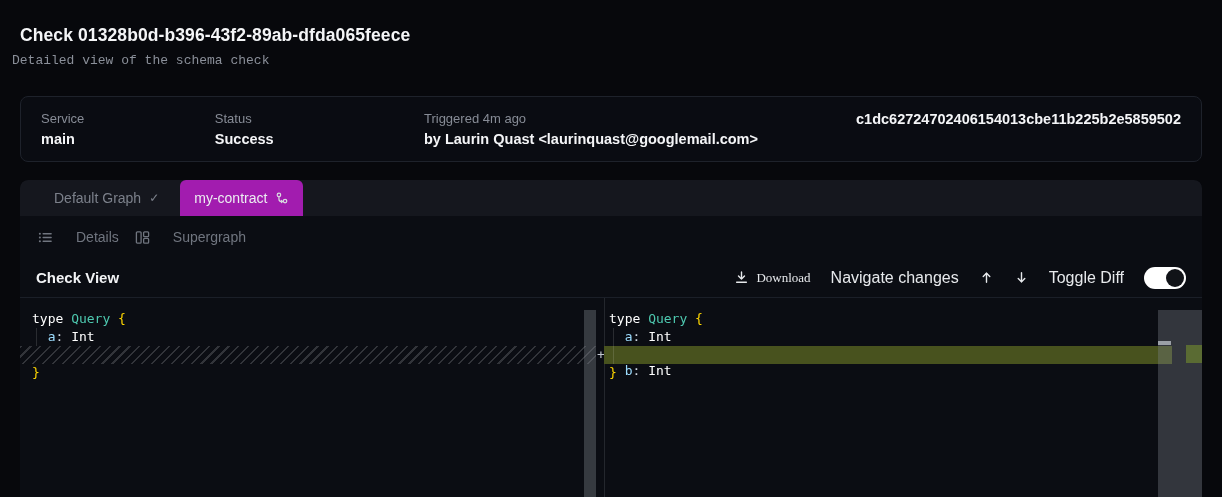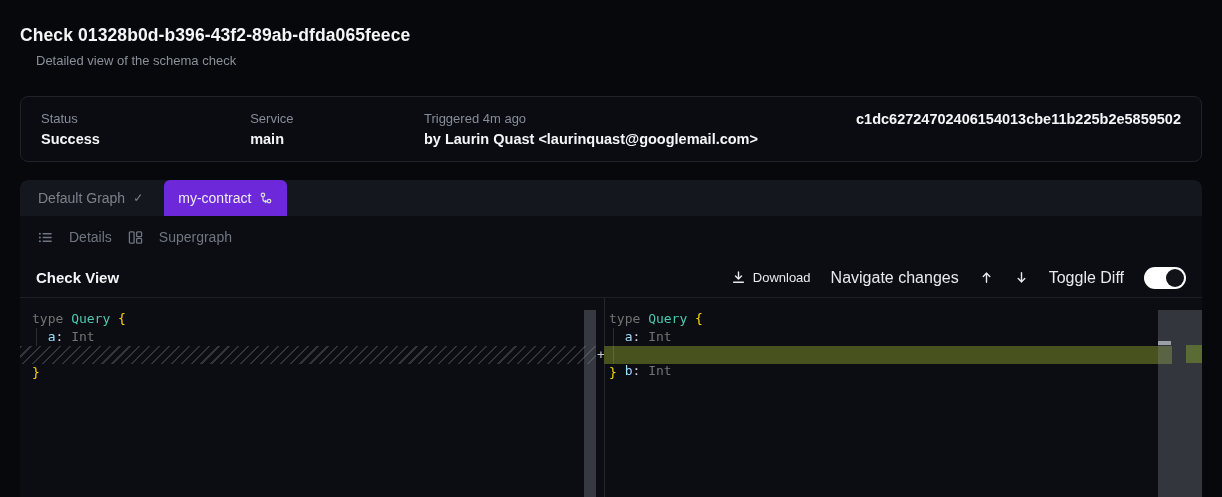--- a/index.html
+++ b/index.html
@@ -7,82 +7,82 @@
   body {
     position:relative; overflow:hidden;
     background:#07080c;
     font-family:"Liberation Sans", sans-serif;
     color:#f2f3f5;
   }
   .abs { position:absolute; }
 
   
   .page-title { left:20px; top:25px; font-size:17.5px; font-weight:700; color:#f4f5f7; letter-spacing:.1px; }
-  .page-subtitle { left:36px; top:53px; font-size:13px; color:#8b909a; }
+  .page-subtitle { left:12px; top:53px; font-size:13px; color:#8b909a;font-family:Liberation Mono, monospace; }
 
   
   .summary-card {
     left:20px; top:96px; width:1182px; height:66px;
     border:1px solid #1e222b; border-radius:8px;
     background:#0a0c12;
     display:flex; padding:14px 20px 0 20px;
   }
   .sum-col .lbl { font-size:13px; color:#878c96; margin-bottom:5px; }
   .sum-col .val { font-size:14.5px; font-weight:600; color:#f4f5f7; }
   .sum-col.c1 { width:213px; }
   .sum-col.c2 { width:177px; }
   .sum-col.c3 { width:440px; }
   .sum-col.c4 { flex:1; }
 
   
   .main-card {
     left:20px; top:180px; width:1182px; height:330px;
     border-radius:8px 8px 0 0; background:#0b0d13; overflow:hidden;
   }
-  .graph-tabs { height:36px; background:#15171e; border-radius:8px 8px 0 0; display:flex; align-items:stretch; }
+  .graph-tabs { height:36px; background:#15171e; border-radius:8px 8px 0 0; display:flex; align-items:stretch;padding-left:16px; }
   .gtab { display:flex; align-items:center; gap:8px; padding:0 18px; font-size:14px; cursor:default; }
   .gtab.inactive { color:#7c818b; }
   .gtab.inactive .badge { font-size:12px; color:#7c818b; }
   .gtab.active {
-    background:#6d28d9; color:#eceef1; font-weight:500;
+    background:#a21caf; color:#eceef1; font-weight:500;
     border-radius:6px 6px 0 0; padding:0 14px; margin-left:3px;
   }
   .gtab .ticon { display:flex; align-items:center; color:#d7dadf; }
 
   
   .view-tabs { height:42px; display:flex; align-items:center; padding-left:16px; }
-  .vtab { display:flex; align-items:center; gap:16px; font-size:14px; color:#70757f; padding:0 2px; }
+  .vtab { display:flex; align-items:center; gap:23px; font-size:14px; color:#70757f; padding:0 2px; }
   .vtab .vicon { display:flex; align-items:center; }
   .vtab.active {
     color:#eef0f2; border:1px solid #2b3342; background:#0d1017;
     border-radius:8px; height:34px; padding:0 15px; margin-left:11px;
   }
   .vtab.supergraph { margin-left:12px; }
 
   
   .diff-header {
     height:40px; border-bottom:1px solid #1b1f28;
     display:flex; align-items:center; padding:0 16px;
   }
   .diff-title { font-size:15px; font-weight:700; color:#f2f3f5; }
   .diff-actions { margin-left:auto; display:flex; align-items:center; gap:20px; }
-  .act-btn { display:flex; align-items:center; gap:7px; font-size:13px; color:#e7e9ec; background:none; border:none; font-family:Liberation Sans, sans-serif; cursor:default; }
+  .act-btn { display:flex; align-items:center; gap:7px; font-size:13px; color:#e7e9ec; background:none; border:none; font-family:Liberation Serif, serif; cursor:default; }
   .icon-btn { display:flex; align-items:center; color:#e7e9ec; background:none; border:none; cursor:default; }
   .act-label { font-size:16px; color:#e7e9ec; }
   .switch { width:42px; height:22px; border-radius:11px; background:#ffffff; position:relative; }
   .switch .knob { position:absolute; right:2px; top:2px; width:18px; height:18px; border-radius:50%; background:#111318; }
 
   
   .editor { position:absolute; left:0; top:118px; right:0; bottom:0; background:#0b0d13; }
   .codeline {
     position:absolute; height:18px; line-height:18px;
     font-family:"DejaVu Sans Mono","Liberation Mono",monospace;
     font-size:13px; white-space:pre; color:#d4d4d4;
   }
-  .tok-kw { color:#737373; }
+  .tok-kw { color:#ffffff; }
   .tok-type { color:#4ec9b0; }
   .tok-brace { color:#ffd700; }
   .tok-field { color:#9cdcfe; }
   .tok-colon { color:#cfd8e3; }
 
   .indent-guide { position:absolute; width:1px; background:rgba(255,255,255,.13); }
 
   .hatch {
     left:0; top:48px; width:576px; height:18px;
     background:repeating-linear-gradient(135deg,
@@ -103,27 +103,27 @@
 
   svg { display:block; }
 </style>
 </head>
 <body>
 
 <h1 class="abs page-title">Check 01328b0d-b396-43f2-89ab-dfda065feece</h1>
 <div class="abs page-subtitle">Detailed view of the schema check</div>
 
 <div class="abs summary-card">
+  <div class="sum-col c2">
+    <div class="lbl">Service</div>
+    <div class="val">main</div>
+  </div>
   <div class="sum-col c1">
     <div class="lbl">Status</div>
     <div class="val">Success</div>
-  </div>
-  <div class="sum-col c2">
-    <div class="lbl">Service</div>
-    <div class="val">main</div>
   </div>
   <div class="sum-col c3">
     <div class="lbl">Triggered 4m ago</div>
     <div class="val">by Laurin Quast &lt;laurinquast@googlemail.com&gt;</div>
   </div>
   <div class="sum-col c4">
     <div class="val">c1dc62724702406154013cbe11b225b2e5859502</div>
   </div>
 </div>
 

